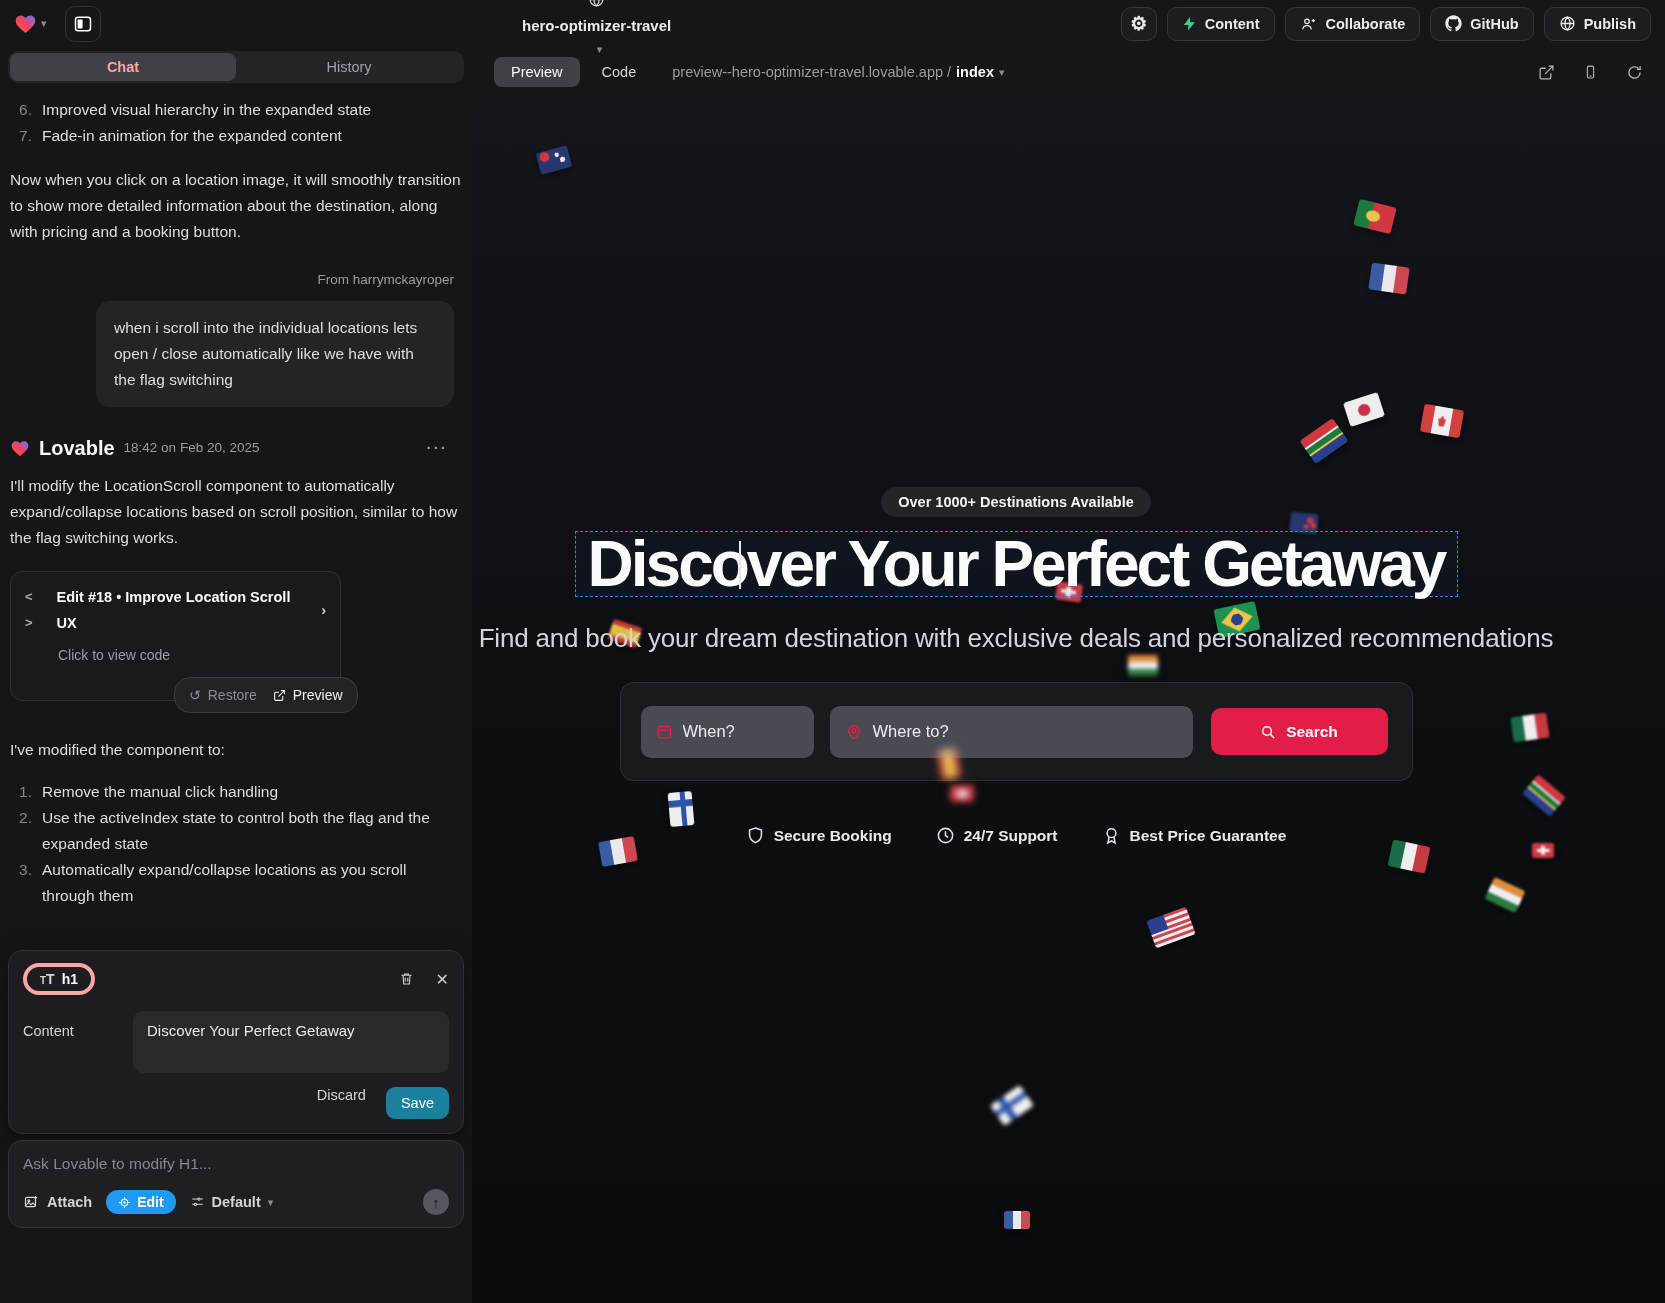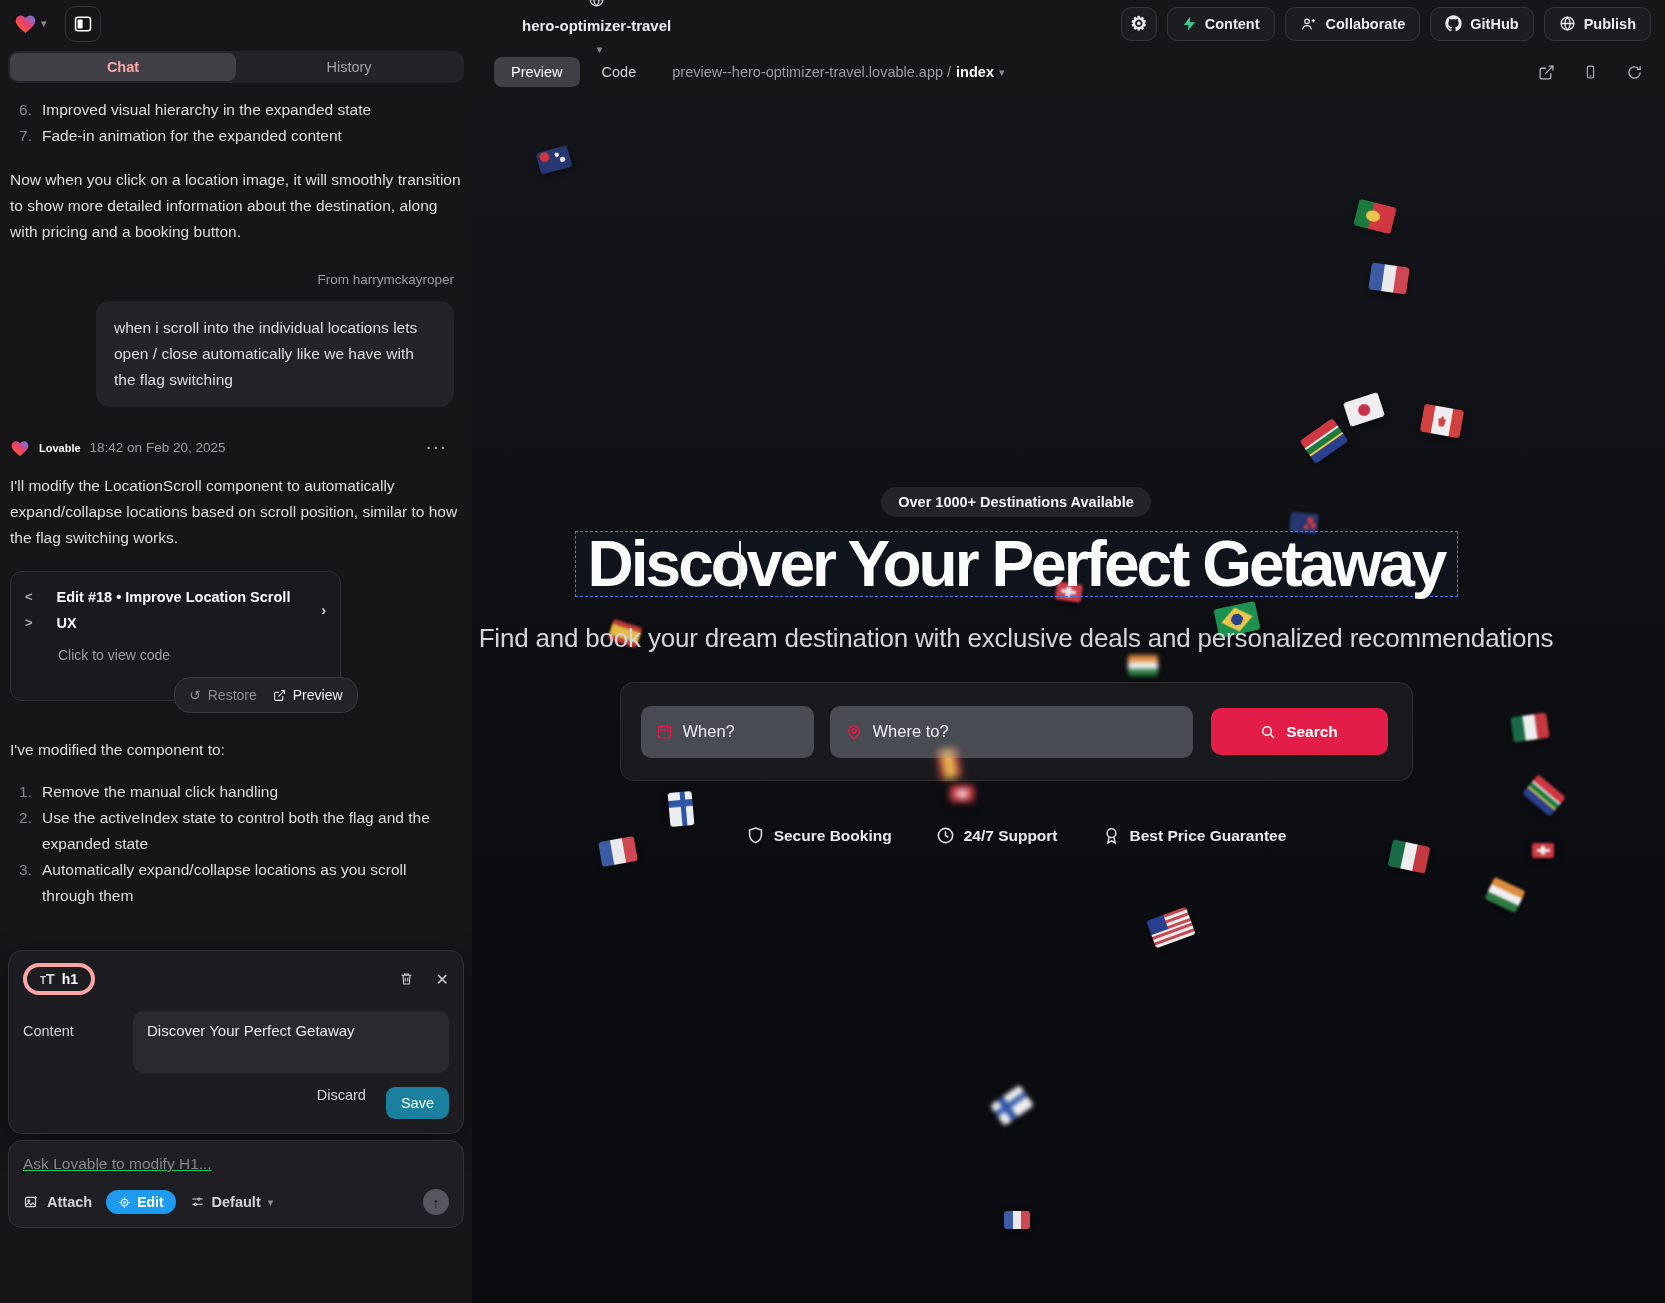--- a/index.html
+++ b/index.html
@@ -34,21 +34,21 @@
   .tab.active { background:#404046; color:#fca5a5; font-weight:700; }
 
   .chat { flex:1; min-height:0; overflow:hidden; padding:14px 2px 0 2px; font-size:15.5px; line-height:26px; color:#dededf; }
   ol.numlist { list-style:none; }
   ol.numlist li { display:flex; gap:10px; }
   ol.numlist .num { color:#85858d; min-width:22px; text-align:right; }
   .para1 { margin-top:18px; max-width:452px; }
   .from-label { margin-top:22px; text-align:right; color:#9b9ba3; font-size:13.5px; padding-right:8px; }
   .bubble { margin:8px 8px 0 86px; background:#242428; border-radius:14px; padding:14px 18px; }
   .assistant-row { margin-top:28px; display:flex; align-items:center; gap:9px; }
-  .assistant-name { font-weight:700; color:#fafafa; font-size:11px; }
+  .assistant-name { font-weight:700; color:#fafafa; font-size:20px; }
   .assistant-time { color:#9b9ba3; font-size:13.5px; }
   .assistant-menu { margin-left:auto; color:#9b9ba3; letter-spacing:2px; font-weight:700; cursor:pointer; padding-right:14px; }
   .para2 { margin-top:12px; max-width:452px; }
 
   .edit-card { margin-top:20px; width:331px; border:1px solid #303036; background:#1a1a1e; border-radius:12px;
     padding:12px 14px 32px; cursor:pointer; }
   .edit-card-row { display:flex; align-items:center; gap:10px; color:#fafafa; font-size:14.5px; font-weight:700; }
   .code-glyph { color:#a8a8b0; font-size:13px; letter-spacing:1px; font-weight:700; }
   .edit-card-chev { margin-left:auto; color:#c8c8ce; }
   .edit-card-sub { margin-top:6px; margin-left:33px; color:#9b9ba3; font-size:14px; }
@@ -80,22 +80,22 @@
   .reset-btn { background:#3a3a41; border:none; color:#fafafa; font-size:14px; border-radius:9px;
     padding:8px 13px; cursor:pointer; white-space:nowrap; font-family:inherit; }
   .save-row { display:flex; justify-content:flex-end; align-items:flex-start; gap:20px; margin-top:14px; }
   .discard-btn { color:#d4d4d8; font-size:14.5px; cursor:pointer; background:none; border:none; font-family:inherit; }
   .save-btn { background:#1b7f9e; color:#fafefe; border:none; border-radius:9px; padding:8px 15px;
     font-size:14.5px; cursor:pointer; font-family:inherit; }
 
   
   .chat-input-card { margin-top:6px; flex:0 0 auto; background:#1e1e23; border:1px solid #33333a;
     border-radius:14px; padding:14px 14px 12px; }
-  .chat-input { width:100%; background:transparent; border:none; outline:none; color:#22c55e;
-    font-size:15.5px; font-family:inherit;text-decoration:underline; }
+  .chat-input { width:100%; background:transparent; border:none; outline:none; color:#fde047;
+    font-size:15.5px; font-family:inherit; }
   .chat-input::placeholder { color:#87878f; }
   .chat-input-row { margin-top:16px; display:flex; align-items:center; gap:14px; }
   .ci-item { display:flex; align-items:center; gap:7px; color:#d4d4d8; font-size:14.5px; font-weight:700; cursor:pointer; }
   .edit-pill { background:#1e9bf0; color:#fff; border-radius:999px; padding:4px 12px; display:flex; gap:6px;
     align-items:center; font-size:14px; font-weight:700; cursor:pointer; }
   .send-btn { margin-left:auto; width:26px; height:26px; border-radius:50%; background:#56565e; color:#161619;
     display:flex; align-items:center; justify-content:center; font-size:15px; font-weight:700; cursor:pointer; }
 
   
   .preview-pane { flex:1; display:flex; flex-direction:column; min-width:0; }

